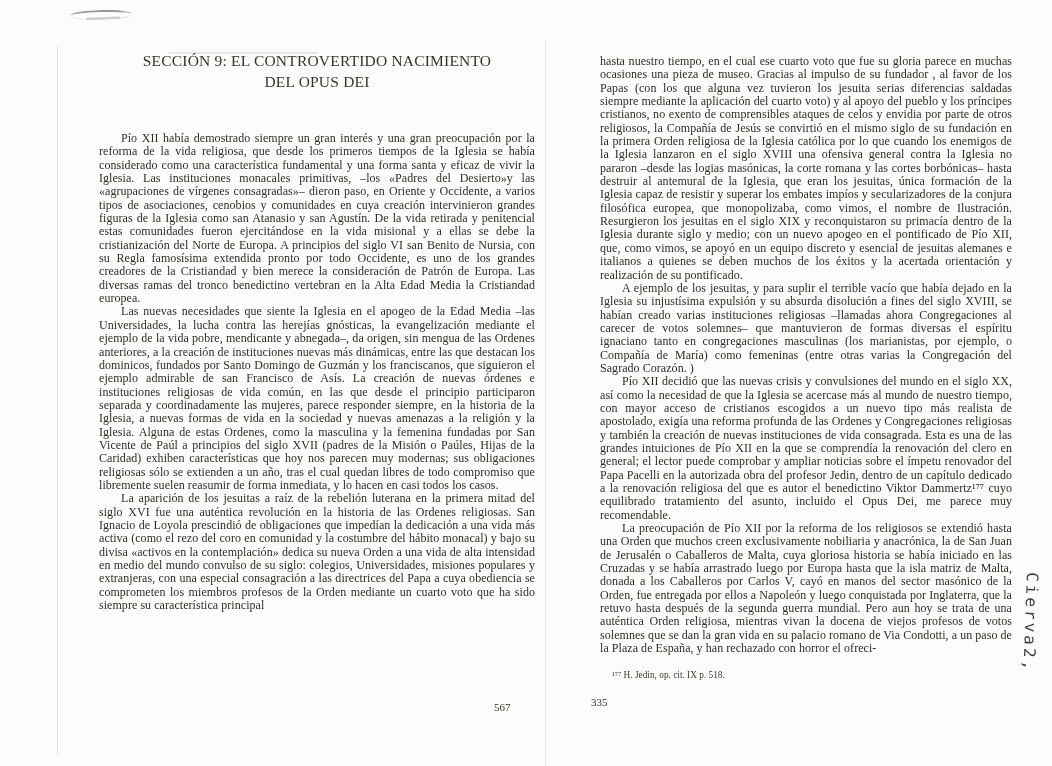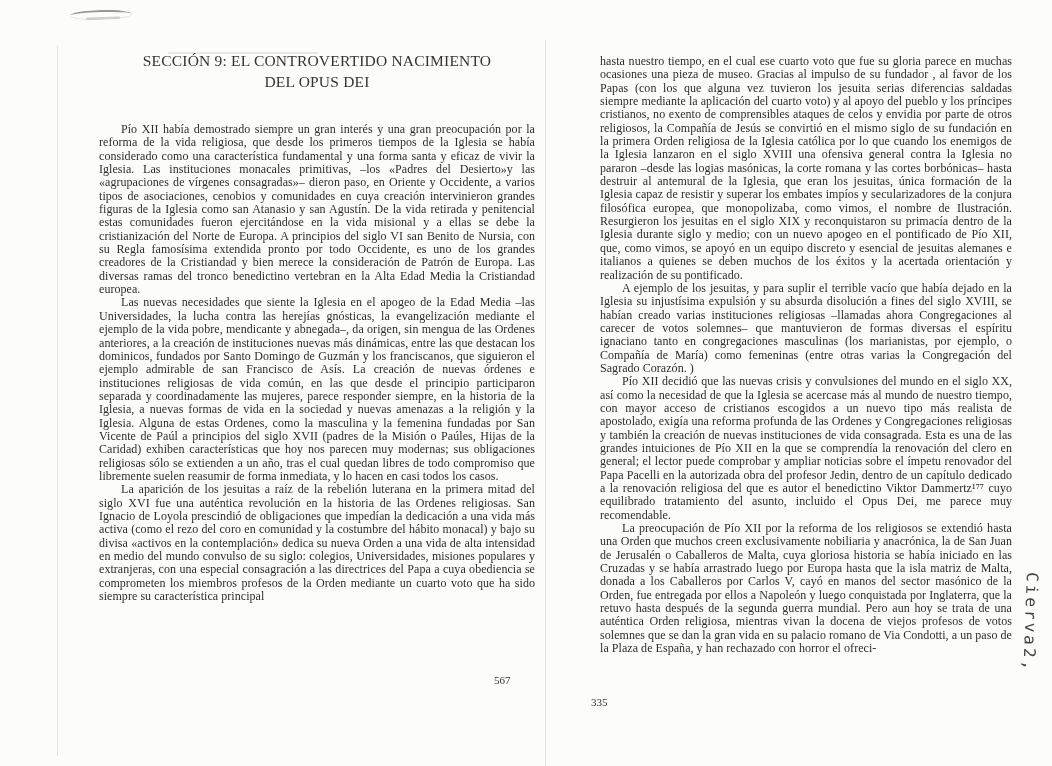--- a/index.html
+++ b/index.html
@@ -72,21 +72,21 @@
     color: #35332d;
   }
   .subtitle {
     margin: 47px 0 0 0;
     font-size: 11.5px;
     font-weight: 500;
     text-align: center;
     letter-spacing: 0.3px;
     color: #38362f;
   }
-  .page-left .body { margin-top: 31px; }
+  .page-left .body { margin-top: 40px; }
 
   .body p {
     margin: 0;
     font-size: 12px;
     line-height: 13.35px;
     text-align: justify;
     text-indent: 22px;
     letter-spacing: 0.05px;
   }
   .body p.no-indent { text-indent: 0; }
@@ -97,21 +97,21 @@
     line-height: 11px;
     text-indent: 12px;
     color: #3a3832;
   }
 
   .page-number {
     position: absolute;
     font-size: 11px;
     color: #34322c;
   }
-  .page-number-left  { left: 494px; top: 674px; }
+  .page-number-left  { left: 494px; top: 701px; }
   .page-number-right { left: 591px; top: 696px; }
 
   .margin-note {
     position: absolute;
     left: 1014px;
     top: 572px;
     width: 26px;
     height: 110px;
     writing-mode: vertical-rl;
     font-family: "DejaVu Sans Mono", monospace;
@@ -141,20 +141,21 @@
     </div>
   </section>
 
   <section class="page page-right">
     <div class="body">
       <p class="no-indent">hasta nuestro tiempo, en el cual ese cuarto voto que fue su gloria parece en muchas ocasiones una pieza de museo. Gracias al impulso de su fundador , al favor de los Papas (con los que alguna vez tuvieron los jesuita serias diferencias saldadas siempre mediante la aplicación del cuarto voto) y al apoyo del pueblo y los príncipes cristianos, no exento de comprensibles ataques de celos y envidia por parte de otros religiosos, la Compañía de Jesús se convirtió en el mismo siglo de su fundación en la primera Orden religiosa de la Iglesia católica por lo que cuando los enemigos de la Iglesia lanzaron en el siglo XVIII una ofensiva general contra la Iglesia no pararon –desde las logias masónicas, la corte romana y las cortes borbónicas– hasta destruir al antemural de la Iglesia, que eran los jesuitas, única formación de la Iglesia capaz de resistir y superar los embates impíos y secularizadores de la conjura filosófica europea, que monopolizaba, como vimos, el nombre de Ilustración. Resurgieron los jesuitas en el siglo XIX y reconquistaron su primacía dentro de la Iglesia durante siglo y medio; con un nuevo apogeo en el pontificado de Pío XII, que, como vimos, se apoyó en un equipo discreto y esencial de jesuitas alemanes e italianos a quienes se deben muchos de los éxitos y la acertada orientación y realización de su pontificado.</p>
       <p>A ejemplo de los jesuitas, y para suplir el terrible vacío que había dejado en la Iglesia su injustísima expulsión y su absurda disolución a fines del siglo XVIII, se habían creado varias instituciones religiosas –llamadas ahora Congregaciones al carecer de votos solemnes– que mantuvieron de formas diversas el espíritu ignaciano tanto en congregaciones masculinas (los marianistas, por ejemplo, o Compañía de María) como femeninas (entre otras varias la Congregación del Sagrado Corazón. )</p>
       <p>Pío XII decidió que las nuevas crisis y convulsiones del mundo en el siglo XX, así como la necesidad de que la Iglesia se acercase más al mundo de nuestro tiempo, con mayor acceso de cristianos escogidos a un nuevo tipo más realista de apostolado, exigía una reforma profunda de las Ordenes y Congregaciones religiosas y también la creación de nuevas instituciones de vida consagrada. Esta es una de las grandes intuiciones de Pío XII en la que se comprendía la renovación del clero en general; el lector puede comprobar y ampliar noticias sobre el ímpetu renovador del Papa Pacelli en la autorizada obra del profesor Jedin, dentro de un capítulo dedicado a la renovación religiosa del que es autor el benedictino Viktor Dammertz¹⁷⁷ cuyo equilibrado tratamiento del asunto, incluido el Opus Dei, me parece muy recomendable.</p>
       <p>La preocupación de Pío XII por la reforma de los religiosos se extendió hasta una Orden que muchos creen exclusivamente nobiliaria y anacrónica, la de San Juan de Jerusalén o Caballeros de Malta, cuya gloriosa historia se había iniciado en las Cruzadas y se había arrastrado luego por Europa hasta que la isla matriz de Malta, donada a los Caballeros por Carlos V, cayó en manos del sector masónico de la Orden, fue entregada por ellos a Napoleón y luego conquistada por Inglaterra, que la retuvo hasta después de la segunda guerra mundial. Pero aun hoy se trata de una auténtica Orden religiosa, mientras vivan la docena de viejos profesos de votos solemnes que se dan la gran vida en su palacio romano de Via Condotti, a un paso de la Plaza de España, y han rechazado con horror el ofreci-</p>
     </div>
+    <div class="footnote">¹⁷⁷ H. Jedin, op. cit. IX p. 518.</div>
   </section>
 
   <div class="page-number page-number-left">567</div>
   <div class="page-number page-number-right">335</div>
 
   <div class="margin-note">Cierva2,</div>
 
 </div>
 
 </body></html>

